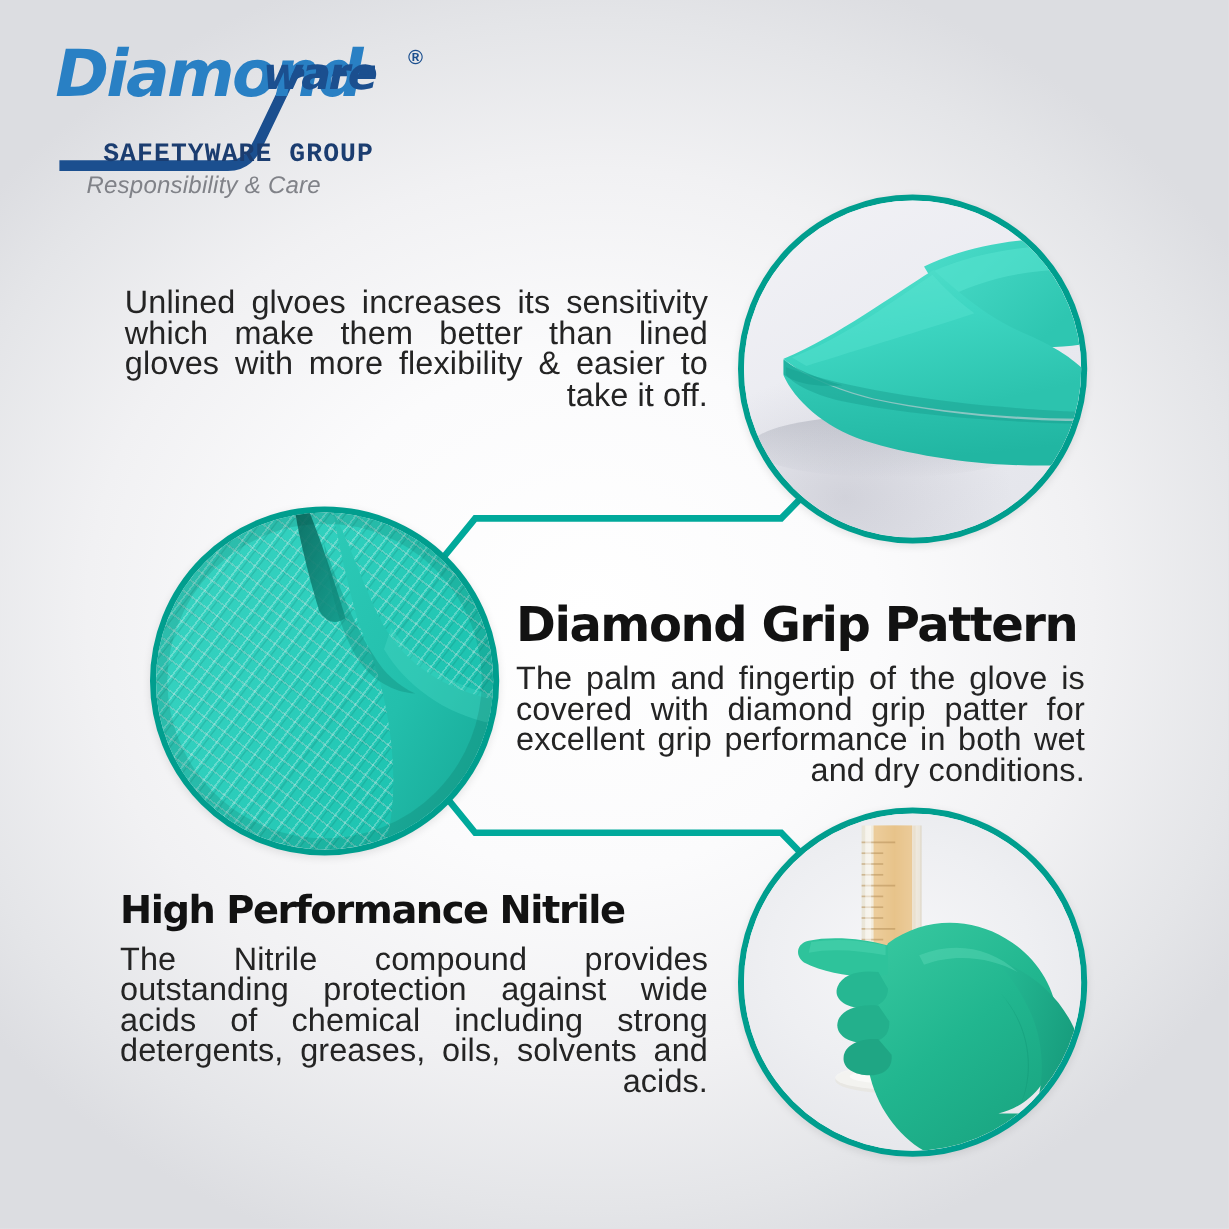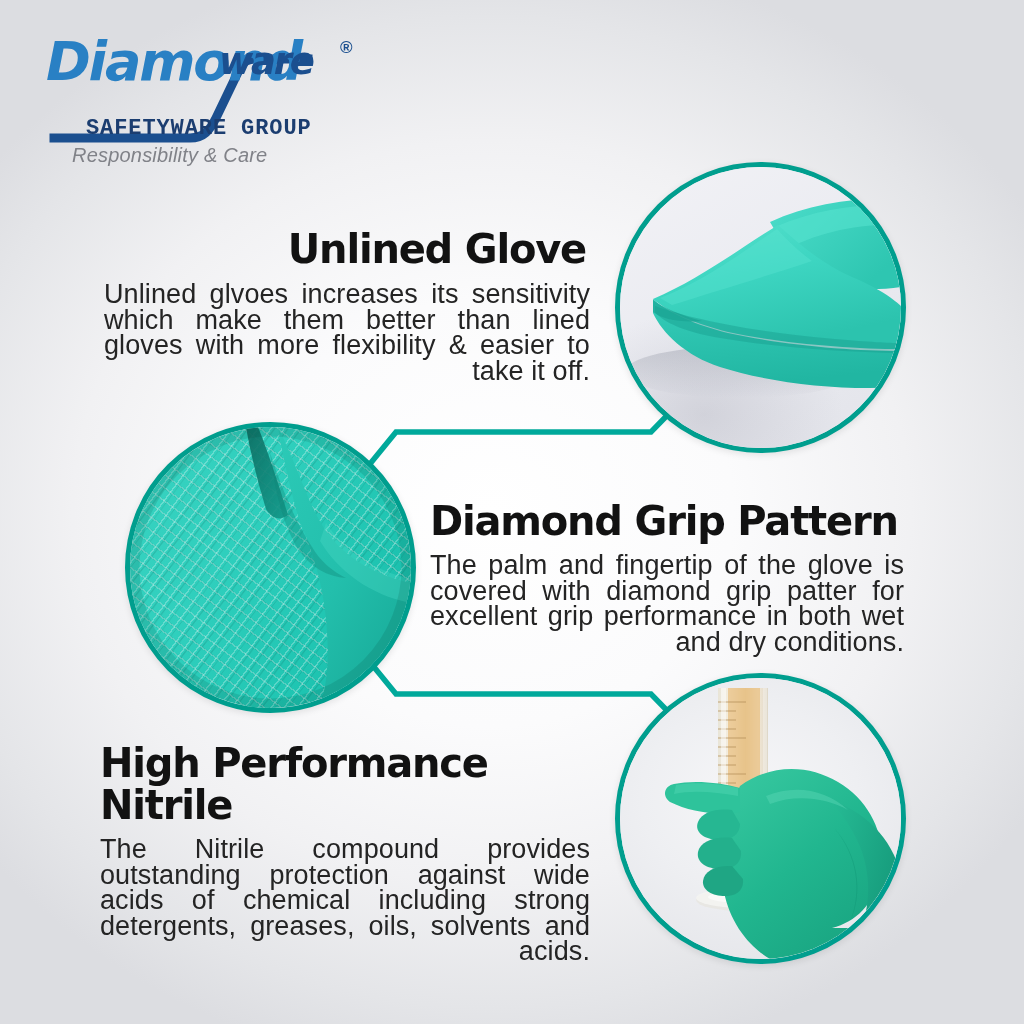--- a/index.html
+++ b/index.html
@@ -113,21 +113,21 @@
 
   #block-unlined{left:104px;top:228px;width:486px;}
   #block-unlined .blk-title{font-size:40px;text-align:right;padding-right:4px;}
   #block-unlined .blk-body{margin-top:12px;}
 
   #block-grip{left:430px;top:482px;width:474px;}
   #block-grip .blk-title{font-size:40px;text-align:left;margin-top:18px;}
   #block-grip .blk-body{margin-top:11px;}
 
   #block-nitrile{left:100px;top:742px;width:490px;}
-  #block-nitrile .blk-title{font-size:40px;text-align:left;}
+  #block-nitrile .blk-title{font-size:32px;text-align:left;}
   #block-nitrile .blk-body{margin-top:11px;}
 </style>
 </head>
 <body>
 
 <div id="poster">
 
   <div id="logo">
     <svg class="swoosh" viewBox="0 0 300 112">
       <path d="M10,104 L146,104 C160,104 166,96 172,84 L196,34 C199,28 204,25 211,25 L264,25" fill="none" stroke="#1b4f8f" stroke-width="9" stroke-linecap="square"></path>
@@ -297,21 +297,20 @@
         <path d="M112,160 C94,158 80,164 78,174 C76,185 88,192 104,191 C116,190 122,183 121,173 Z" fill="#23b08c"></path>
         <path d="M112,188 C96,187 84,193 83,203 C82,213 94,219 108,218 C119,217 124,210 123,201 Z" fill="#1fa684"></path>
 
         <path d="M146,118 C176,106 206,112 228,132 C206,120 176,116 150,126 Z" fill="#5bd8b6" opacity="0.45"></path>
         <path d="M214,150 C238,176 244,214 230,244 C242,214 238,178 214,150 Z" fill="#0f8e6f" opacity="0.35"></path>
       </svg>
     </div>
   </div>
 
   <div class="block" id="block-unlined">
-    <div class="blk-title">Unlined Glove</div>
     <div class="blk-body">Unlined glvoes increases its sensitivity which make them better  than lined gloves with more flexibility  &amp; easier to take it off.</div>
   </div>
 
   <div class="block" id="block-grip">
     <div class="blk-title">Diamond Grip Pattern</div>
     <div class="blk-body">The palm and fingertip of the glove is covered with diamond grip patter  for excellent grip performance in both wet and dry conditions.</div>
   </div>
 
   <div class="block" id="block-nitrile">
     <div class="blk-title">High Performance Nitrile</div>

